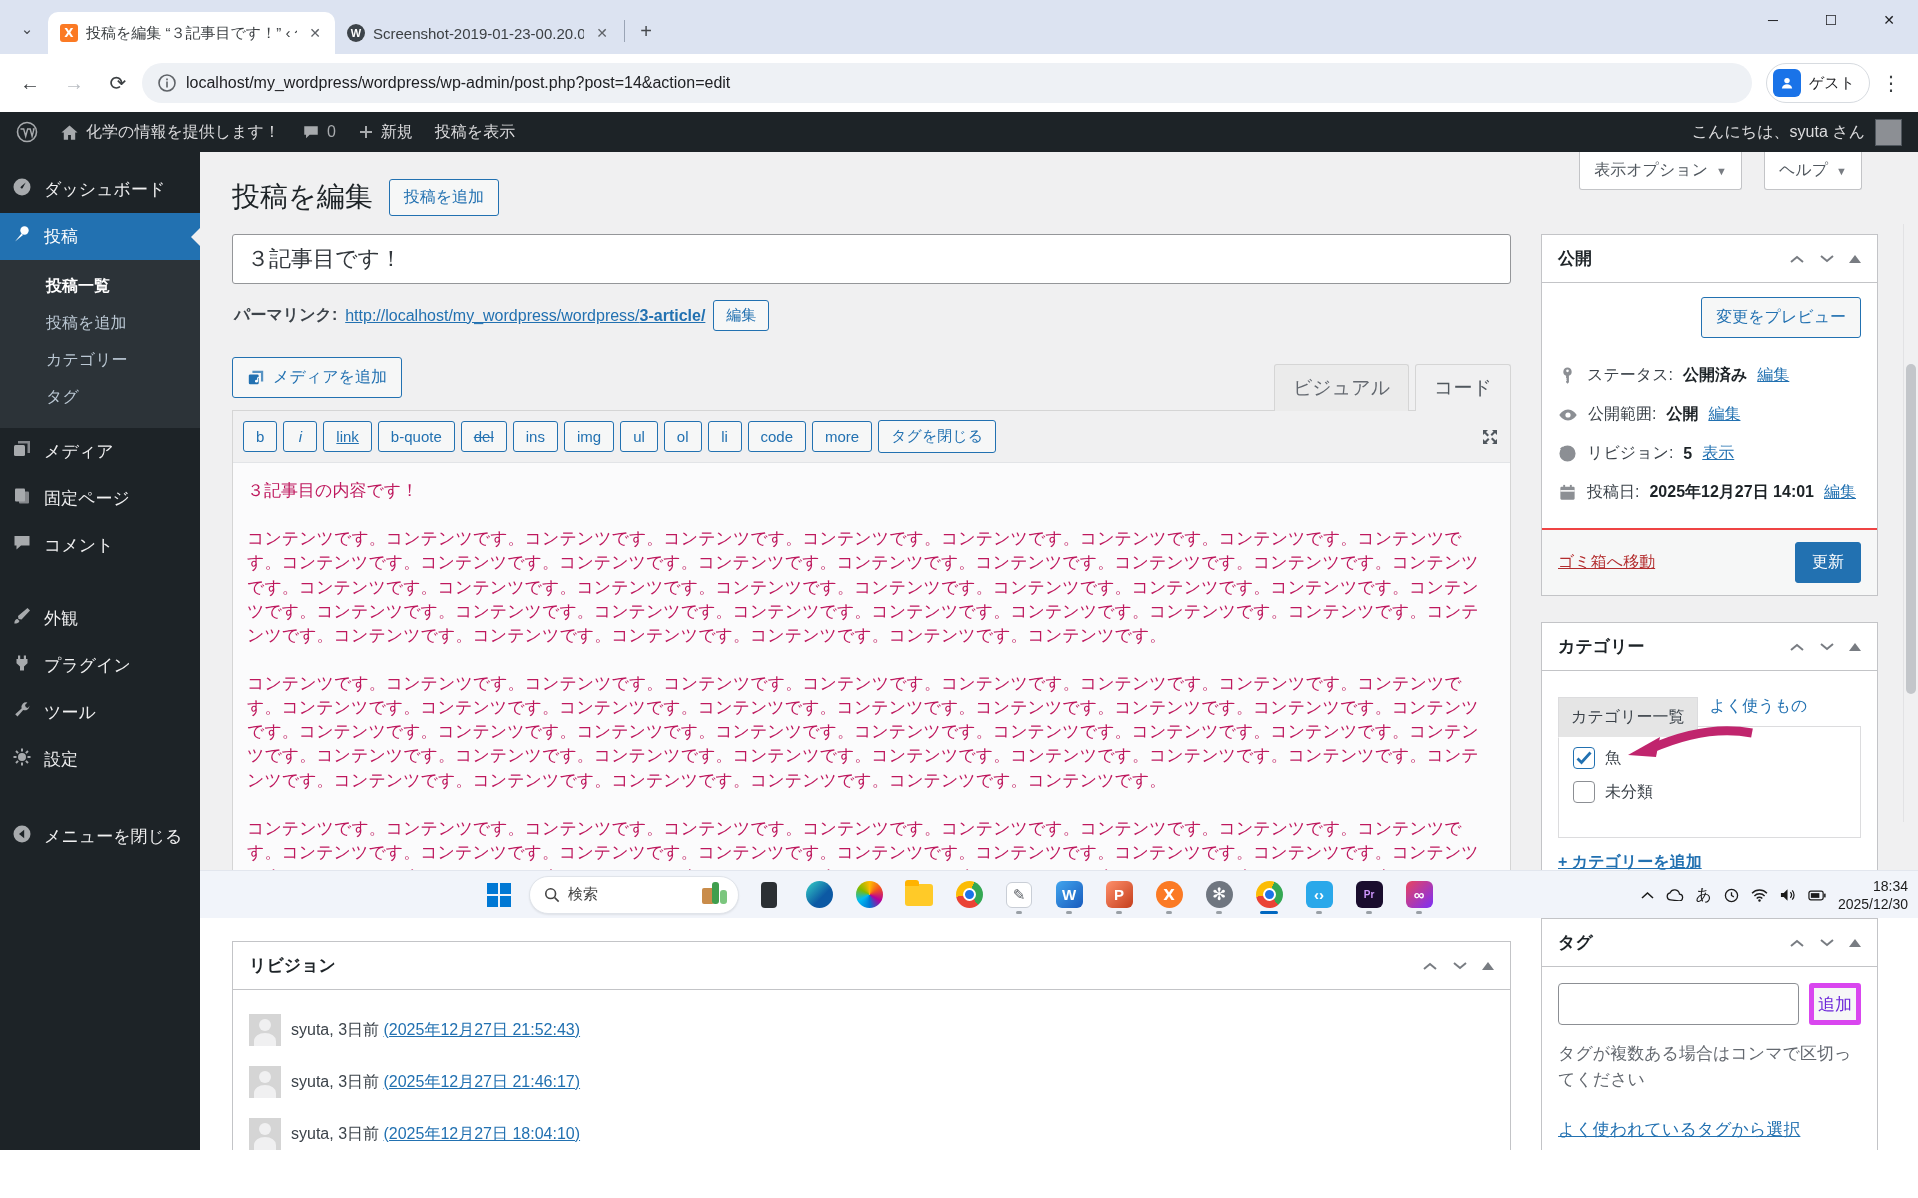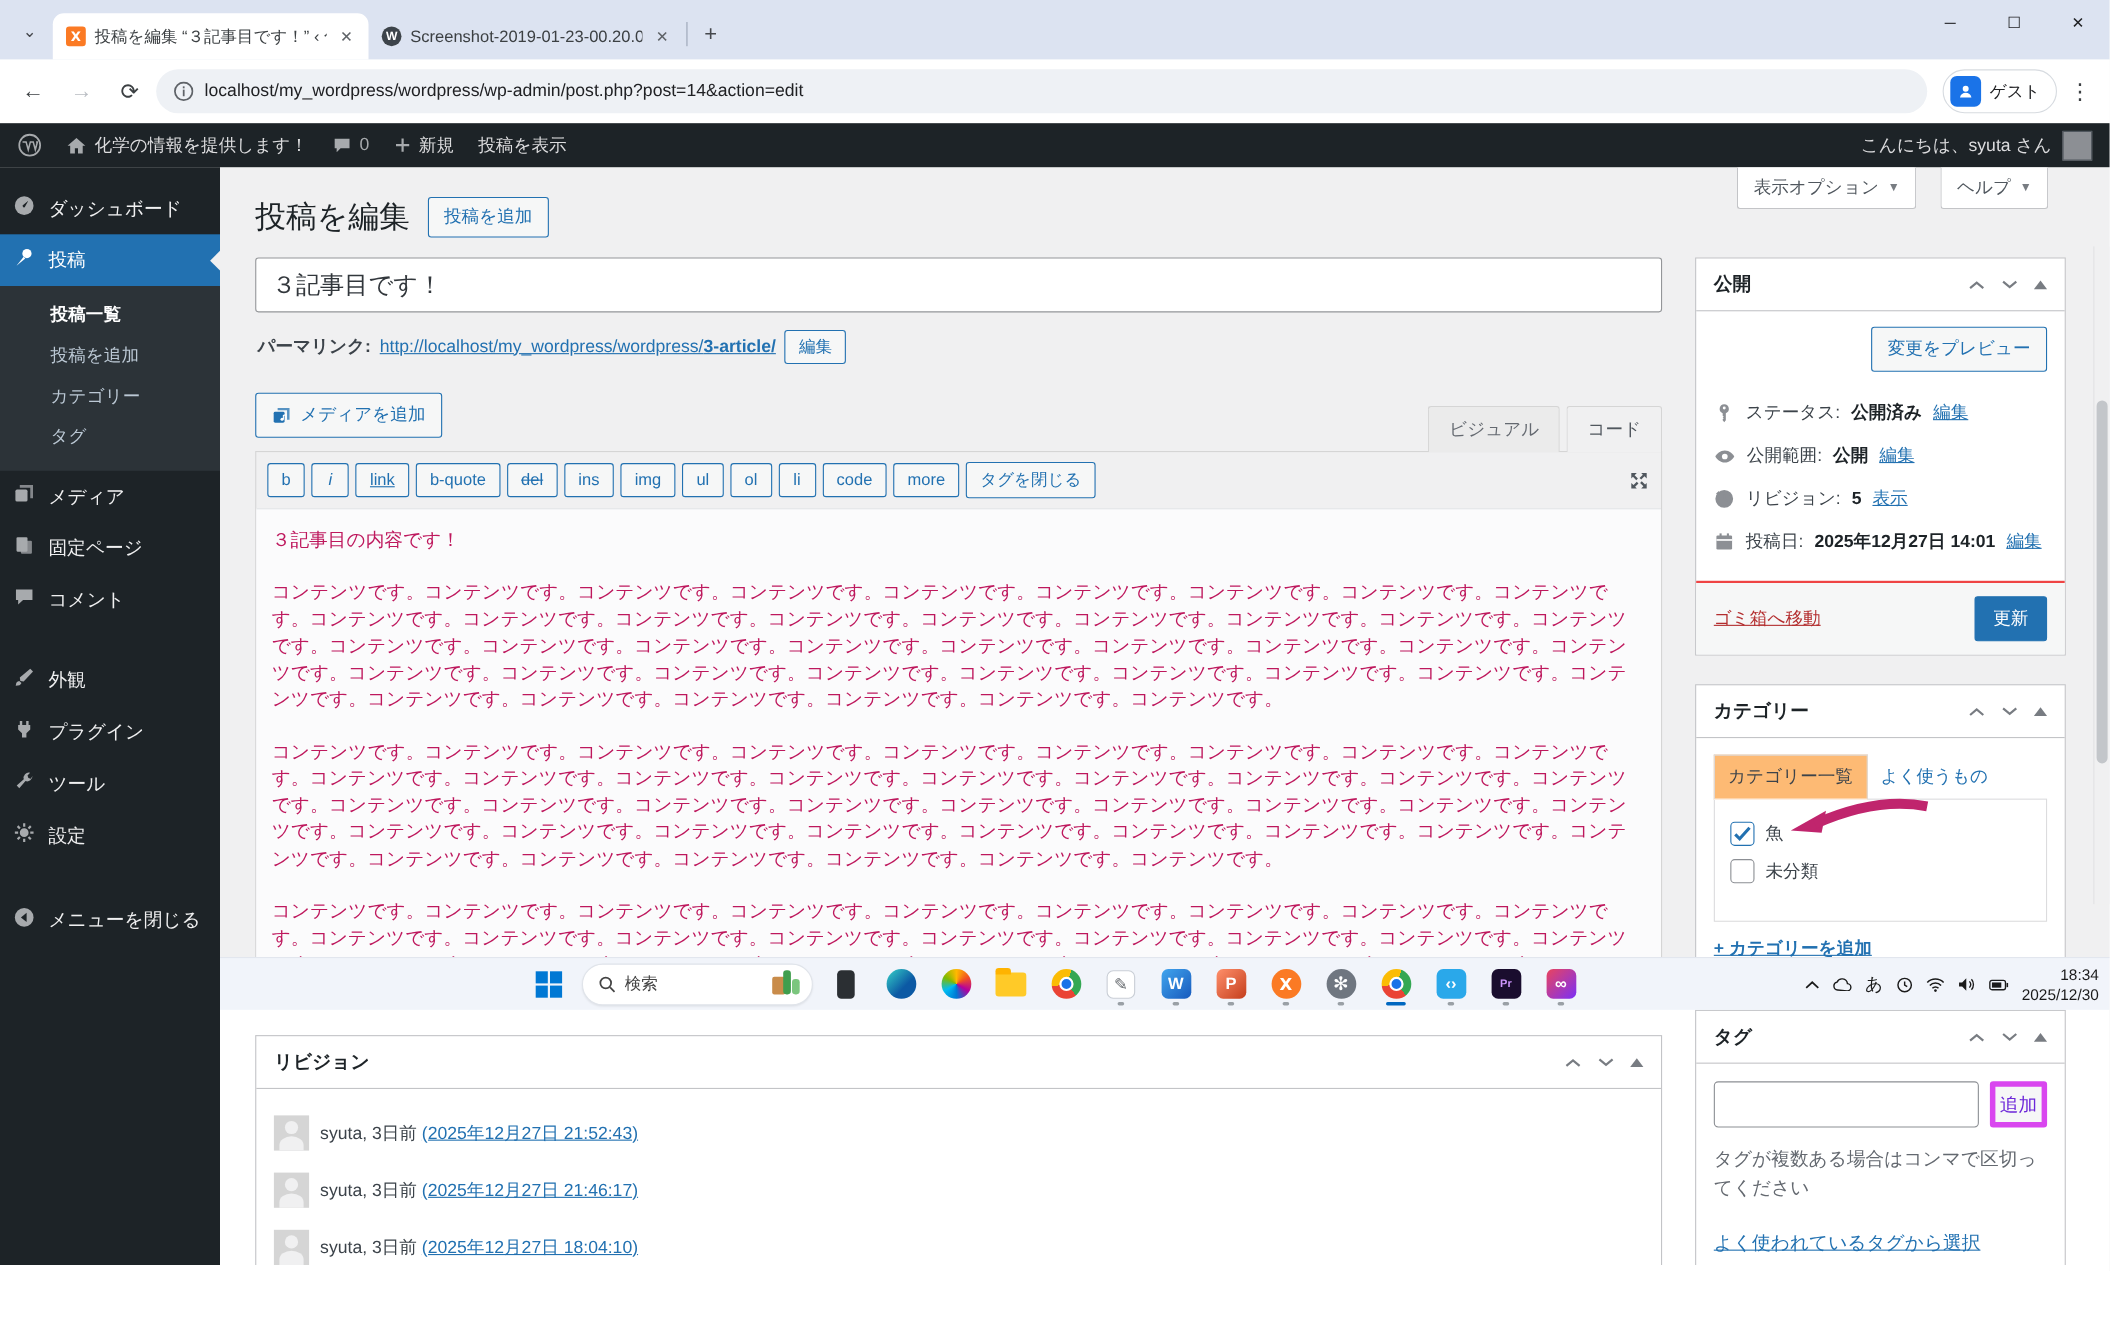--- a/index.html
+++ b/index.html
@@ -73,21 +73,21 @@
   .post-title-input { width:100%; height:50px; border:1px solid #949699; border-radius:3px; padding:0 14px; font-size:22px; color:#32373c; background:#fff; font-family:inherit; }
   .permalink-row { margin:16px 0 26px 2px; font-size:16px; display:flex; align-items:center; gap:8px; }
   .permalink-label { font-weight:bold; color:#3c434a; }
   .permalink-link { color:#2271b1; text-decoration:underline; }
   .permalink-link b { color:#2271b1; }
   .small-btn { border:1px solid #2271b1; color:#2271b1; background:#f6f7f7; border-radius:3px; padding:5px 12px; font-size:15px; }
 
   .media-tabs-row { display:flex; align-items:flex-end; justify-content:space-between; }
   .add-media-btn { display:flex; align-items:center; gap:8px; border:1px solid #2271b1; color:#2271b1; background:#f6f7f7; border-radius:3px; padding:9px 14px; font-size:16px; margin-bottom:12px; }
   .editor-tabs { display:flex; }
-  .ed-tab { padding:10px 18px; font-size:16px; color:#646970; border:1px solid #d5d5d5; border-bottom:none; background:#ebebeb; margin-left:6px; border-radius:3px 3px 0 0; position:relative; top:1px; }
+  .ed-tab { padding:10px 18px; font-size:19px; color:#646970; border:1px solid #d5d5d5; border-bottom:none; background:#ebebeb; margin-left:6px; border-radius:3px 3px 0 0; position:relative; top:1px; }
   .ed-tab.active { background:#f0f0f1; color:#50575e; }
 
   .editor-wrap { border:1px solid #d5d5d5; background:#f0f0f1; }
   .qt-toolbar { display:flex; align-items:center; gap:6px; padding:9px 10px; }
   .qt { background:#f6f7f7; border:1px solid #2271b1; color:#2271b1; border-radius:3px; padding:6px 12px; font-size:15px; min-width:34px; text-align:center; }
   .qt.u { text-decoration:underline; }
   .qt.s { text-decoration:line-through; }
   .qt.i { font-style:italic; }
   .fullscreen-btn { margin-left:auto; color:#50575e; display:flex; }
   .editor-area { background:#fbfbfc; border-top:1px solid #e2e4e7; padding:16px 14px; font-size:17px; line-height:1.42; color:#be185d; height:408px; overflow:hidden; white-space:pre-wrap; word-break:break-all; }
@@ -118,21 +118,21 @@
   .pub-row b { color:#1d2327; }
   .inline-link { color:#2271b1; text-decoration:underline; }
   .pub-foot { background:#f6f7f7; border-top:2px solid #ef4444; padding:12px 16px; display:flex; align-items:center; justify-content:space-between; }
   .trash-link { color:#b32d2e; text-decoration:underline; font-size:16px; }
   .update-btn { background:#2271b1; color:#fff; border:1px solid #2271b1; border-radius:3px; padding:9px 16px; font-size:16px; }
 
   
   .cat-body { padding:14px 16px 18px; position:relative; }
   .cat-tabs { display:flex; align-items:flex-end; }
   .cat-tab { font-size:16px; padding:9px 12px; }
-  .cat-tab.active { background:#fdba74; border:1px solid #dcdcde; border-bottom:1px solid #fff; position:relative; top:1px; color:#3c434a; }
+  .cat-tab.active { background:#e5e5e5; border:1px solid #dcdcde; border-bottom:1px solid #fff; position:relative; top:12px; color:#3c434a; }
   .cat-tab.link { color:#2271b1; }
   .cat-list { border:1px solid #dcdcde; padding:14px 12px 18px; min-height:112px; }
   .cat-item { display:flex; align-items:center; gap:10px; padding:6px 2px; font-size:16px; color:#3c434a; }
   .cb { width:22px; height:22px; border:1.5px solid #8c8f94; border-radius:4px; background:#fff; display:flex; align-items:center; justify-content:center; flex:none; }
   .cb.checked { border-color:#2271b1; }
   .add-cat { display:inline-block; margin-top:14px; color:#2271b1; text-decoration:underline; font-weight:bold; font-size:16px; }
   .cat-arrow { position:absolute; left:84px; top:52px; pointer-events:none; }
 
   
   .tag-body { padding:16px; }

